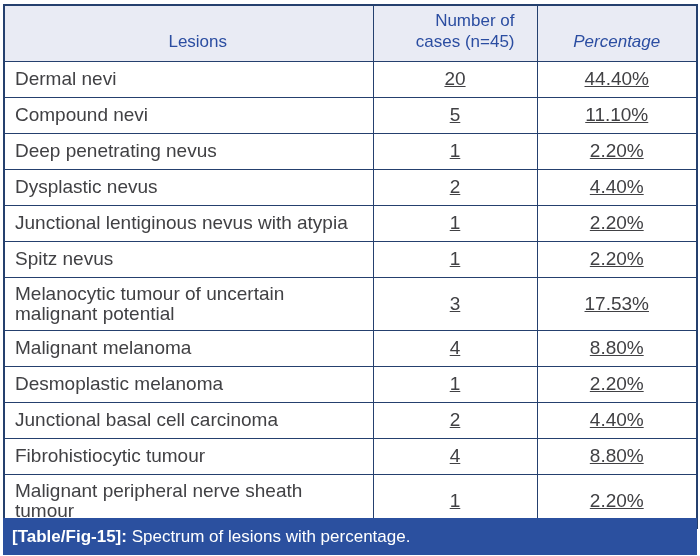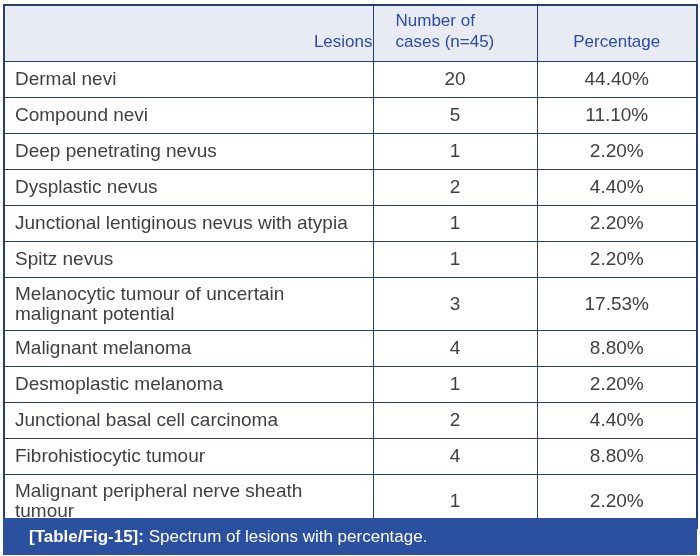--- a/index.html
+++ b/index.html
@@ -36,42 +36,42 @@
   thead tr { height: 56px; }
   th {
     background: var(--header_bg);
     color: var(--header_text);
     font-size: 17px;
     font-weight: 400;
     vertical-align: bottom;
     padding-bottom: 9px;
     line-height: 21px;
   }
-  th.c1 { text-align: right; padding-left: 18px; }
-  th.c2 { text-align: left; padding-left: 22px; padding-right: 22px; }
-  th.c3 { text-align: center; }
+  th.c1 { text-align: center; padding-left: 18px; }
+  th.c2 { text-align: right; padding-left: 22px; padding-right: 22px; }
+  th.c3 { text-align: center; font-style: italic; }
 
   tbody tr { height: 36px; }
   td {
     color: var(--body_text);
     font-size: 19px;
     line-height: 20px;
     vertical-align: middle;
     background: var(--row_bg);
   }
   td.c1 { text-align: left; padding: 6px 12px 6px 10px; }
-  td.c2, td.c3 { text-align: center; padding: 6px 4px; }
+  td.c2, td.c3 { text-align: center; padding: 6px 4px; text-decoration: underline; }
 
   .caption-bar {
     position: absolute; left: 3px; right: 3px; bottom: 1px;
     height: 37px;
     background: var(--caption_bg);
     color: var(--caption_text);
     display: flex; align-items: center;
-    padding-left: 26px;
+    padding-left: 9px;
     font-size: 17px;
     white-space: pre;
   }
   .caption-label { font-weight: 700; }
 </style>
 </head>
 <body>
 
 <div class="page">
 

